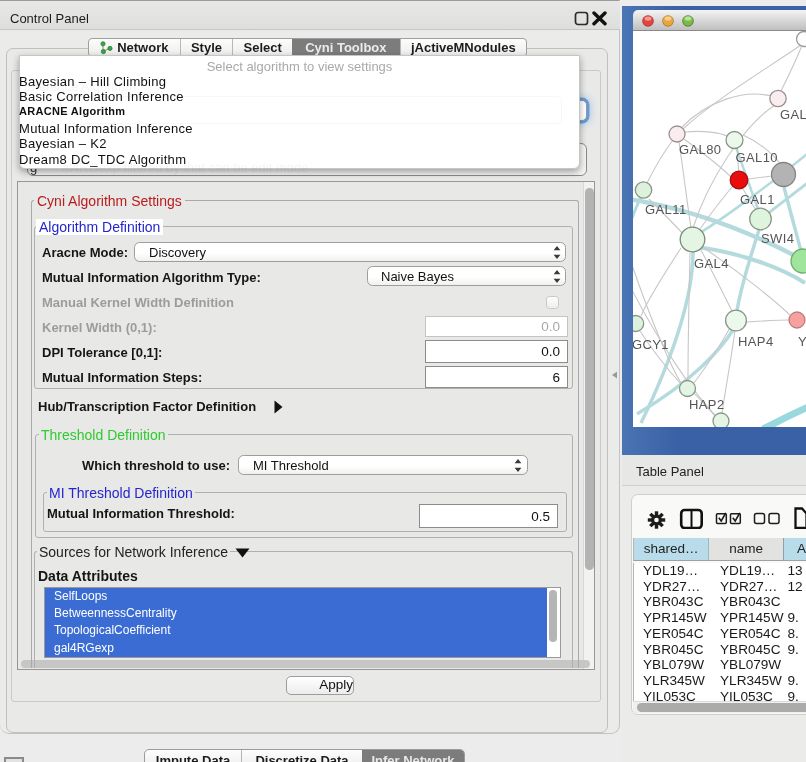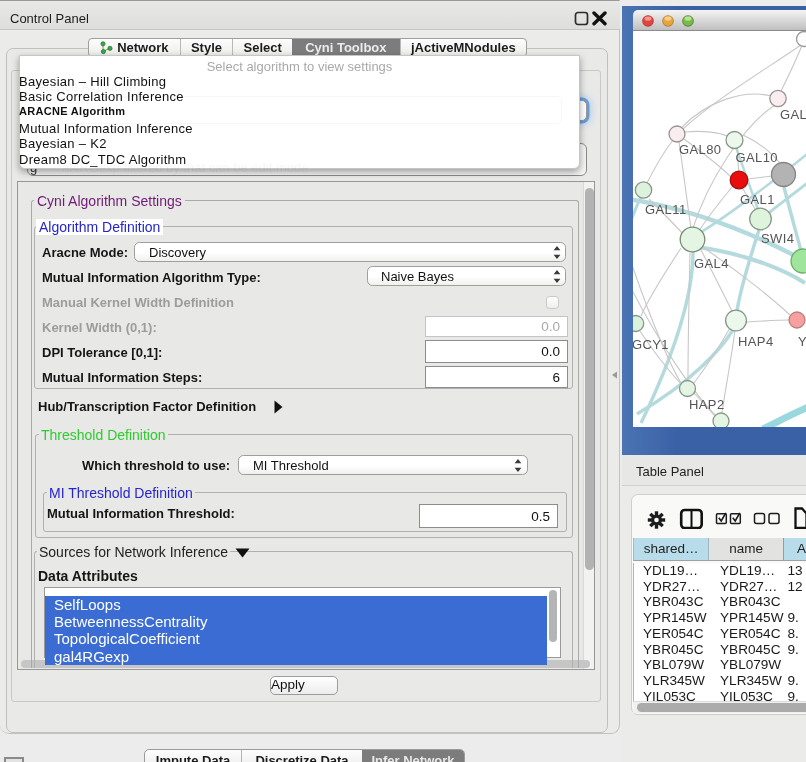--- a/index.html
+++ b/index.html
@@ -32,21 +32,21 @@
 <div class="abs" style="left:11px;top:70px;width:590px;height:632px;border:1px solid #c9c9c7;border-radius:3px;box-sizing:border-box;"></div>
 
 <div class="abs" style="left:17px;top:181px;width:578px;height:489px;background:#e8e8e7;border:1px solid #979797;box-sizing:border-box;"></div>
 
 <div class="abs" style="left:583px;top:182px;width:11px;height:487px;background:#f2f2f1;border-left:1px solid #d8d8d8;box-sizing:border-box;"></div>
 <div class="abs" style="left:585px;top:188px;width:9px;height:382px;background:#b3b3b3;border-radius:5px;"></div>
 
 <div class="abs" style="left:21px;top:659.5px;width:569px;height:8px;background:#c6c6c6;border-radius:5px;"></div>
 
 <div class="abs" style="left:30.5px;top:200px;width:548px;height:468px;border:1px solid #a9a9a9;border-bottom:none;border-radius:3px 3px 0 0;box-sizing:border-box;"></div>
-<div class="abs lbl" style="left:34px;top:192.5px;font-size:14px;color:#701a75;background:#e8e8e7;padding:0 3px;">Cyni Algorithm Settings</div>
+<div class="abs lbl" style="left:34px;top:192.5px;font-size:14px;color:#b91c1c;background:#e8e8e7;padding:0 3px;">Cyni Algorithm Settings</div>
 
 <div class="abs" style="left:33.5px;top:226px;width:539.5px;height:163px;border:1px solid #b0b0b0;border-radius:3px;box-sizing:border-box;"></div>
 <div class="abs lbl" style="left:36px;top:218.5px;font-size:14px;color:#2525cf;background:#ffffff;padding:0 3px;">Algorithm Definition</div>
 
 <div class="abs lbl blab" style="left:42px;top:245px;">Aracne Mode:</div>
 <div class="abs combo" style="left:134px;top:242px;width:432px;height:20px;">
   <span style="padding-left:14px;">Discovery</span>
 </div>
 <svg class="abs" style="left:553px;top:245.5px;" width="8" height="13" viewBox="0 0 8 13">
     <path d="M4 0 L7.4 4.3 L0.6 4.3 Z M4 13 L0.6 8.7 L7.4 8.7 Z" fill="#3a3a3a"></path>
@@ -94,29 +94,29 @@
 <div class="abs field" style="left:419px;top:504px;width:139px;height:24px;">0.5</div>
 
 <div class="abs" style="left:33.5px;top:551px;width:539.5px;height:117px;border:1px solid #b0b0b0;border-bottom:none;border-radius:3px 3px 0 0;box-sizing:border-box;"></div>
 <div class="abs lbl" style="left:37px;top:543.5px;font-size:14px;color:#222;background:#e8e8e7;padding:0 2px;">Sources for Network Inference</div>
 <svg class="abs" style="left:235px;top:547px;" width="15" height="12" viewBox="0 0 15 12">
     <path d="M0.5 1.5 L14.5 1.5 L7.5 10.5 Z" fill="#111"></path>
   </svg>
 <div class="abs lbl" style="left:38px;top:568px;font-size:14px;font-weight:700;color:#151515;">Data Attributes</div>
 
 <div class="abs" style="left:44px;top:587px;width:517px;height:71px;background:#fff;border:1px solid #9a9a9a;box-sizing:border-box;"></div>
-<div class="abs" style="left:45px;top:588px;width:502px;height:69px;background:#3a6cd4;color:#fff;font-size:15px;margin-top:8px;">
+<div class="abs" style="left:45px;top:588px;width:502px;height:69px;background:#3a6cd4;color:#fff;font-size:12px;">
   <div style="height:17.2px;line-height:17.2px;padding-left:9px;">SelfLoops</div>
   <div style="height:17.2px;line-height:17.2px;padding-left:9px;">BetweennessCentrality</div>
   <div style="height:17.2px;line-height:17.2px;padding-left:9px;">TopologicalCoefficient</div>
   <div style="height:17.2px;line-height:17.2px;padding-left:9px;">gal4RGexp</div>
 </div>
 <div class="abs" style="left:549px;top:590px;width:8px;height:52px;background:#b5b5b5;border-radius:4px;"></div>
 
-<div class="abs" style="left:270px;top:676px;width:68px;height:18.5px;background:linear-gradient(#ffffff,#ececec);border:1px solid #9d9d9d;border-radius:5px;box-sizing:border-box;text-align:left;line-height:16.5px;font-size:13.5px;color:#111;">Apply</div>
+<div class="abs" style="left:286px;top:676px;width:68px;height:18.5px;background:linear-gradient(#ffffff,#ececec);border:1px solid #9d9d9d;border-radius:5px;box-sizing:border-box;text-align:right;line-height:16.5px;font-size:13.5px;color:#111;">Apply</div>
 
 <div class="abs" style="left:144px;top:706px;width:321px;height:23px;background:linear-gradient(#fdfdfd,#eaeaea);border:1px solid #9b9b9b;border-radius:5px;box-sizing:border-box;display:flex;font-size:13px;font-weight:700;color:#1c1c1c;overflow:hidden;margin-top:43px;">
   <div style="width:97px;display:flex;align-items:center;justify-content:center;border-right:1px solid #b5b5b5;box-sizing:border-box;">Impute Data</div>
   <div style="width:120px;display:flex;align-items:center;justify-content:center;box-sizing:border-box;">Discretize Data</div>
   <div style="flex:1;display:flex;align-items:center;justify-content:center;background:#7c7c7c;color:#e9e9e9;">Infer Network</div>
 </div>
 
 <div class="abs" style="left:88px;top:38px;width:439px;height:19px;background:linear-gradient(#fdfdfd,#ececea);border:1px solid #9f9f9f;border-radius:4px;box-sizing:border-box;display:flex;font-size:13px;font-weight:700;color:#1c1c1c;overflow:hidden;justify-content:space-between;">
   <div style="width:92px;display:flex;align-items:center;justify-content:center;border-right:1px solid #b8b8b8;box-sizing:border-box;">
     <svg width="13" height="14" viewBox="0 0 13 14" style="margin-right:4px;">

